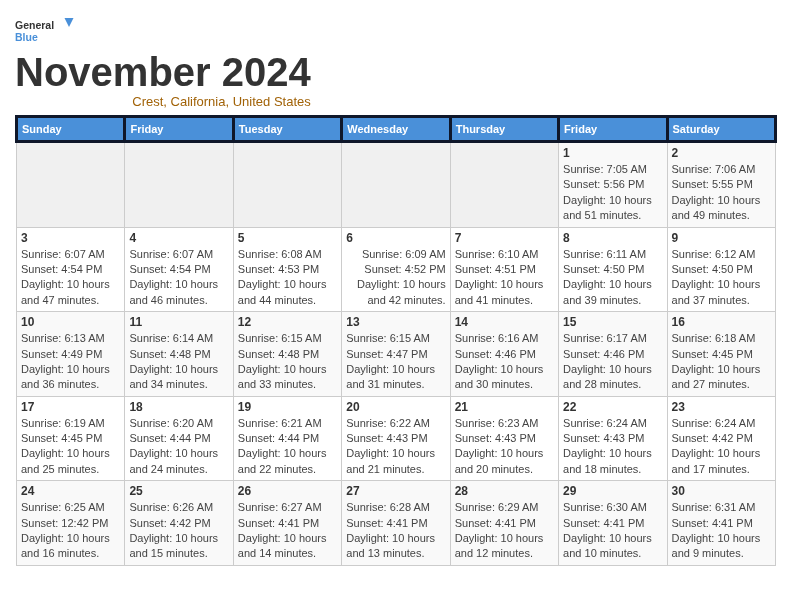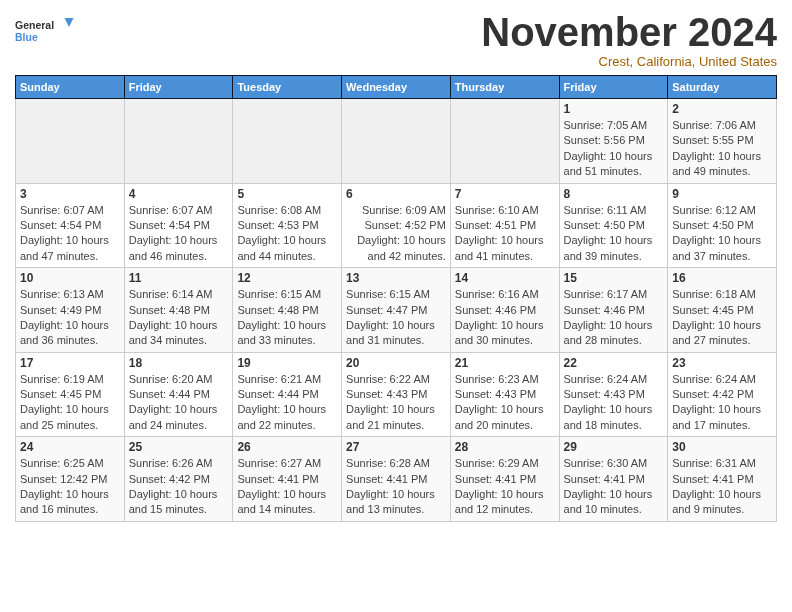--- a/index.html
+++ b/index.html
@@ -12,20 +12,21 @@
     }
     .container {
       width: 792px;
       padding: 10px 15px 8px 15px;
     }
     .header-row {
       display: flex;
       justify-content: space-between;
       align-items: flex-start;
       margin-bottom: 6px;
+      flex-direction: column;
     }
     .logo {
       display: flex;
       align-items: center;
       gap: 4px;
     }
     .title-block {
       text-align: right;
     }
     .main-title {
@@ -43,21 +44,21 @@
       border-collapse: collapse;
       table-layout: fixed;
     }
     thead tr th {
       background-color: #4a90d9;
       color: #fff;
       font-size: 11px;
       font-weight: bold;
       padding: 5px 4px;
       text-align: left;
-      border: 1px solid #0f172a;
+      border: 3px solid #0f172a;
     }
     tbody tr td {
       vertical-align: top;
       border: 1px solid #ccc;
       padding: 3px 4px;
       font-size: 9.5px;
       color: #333;
       background: #fff;
       height: 78px;
     }

